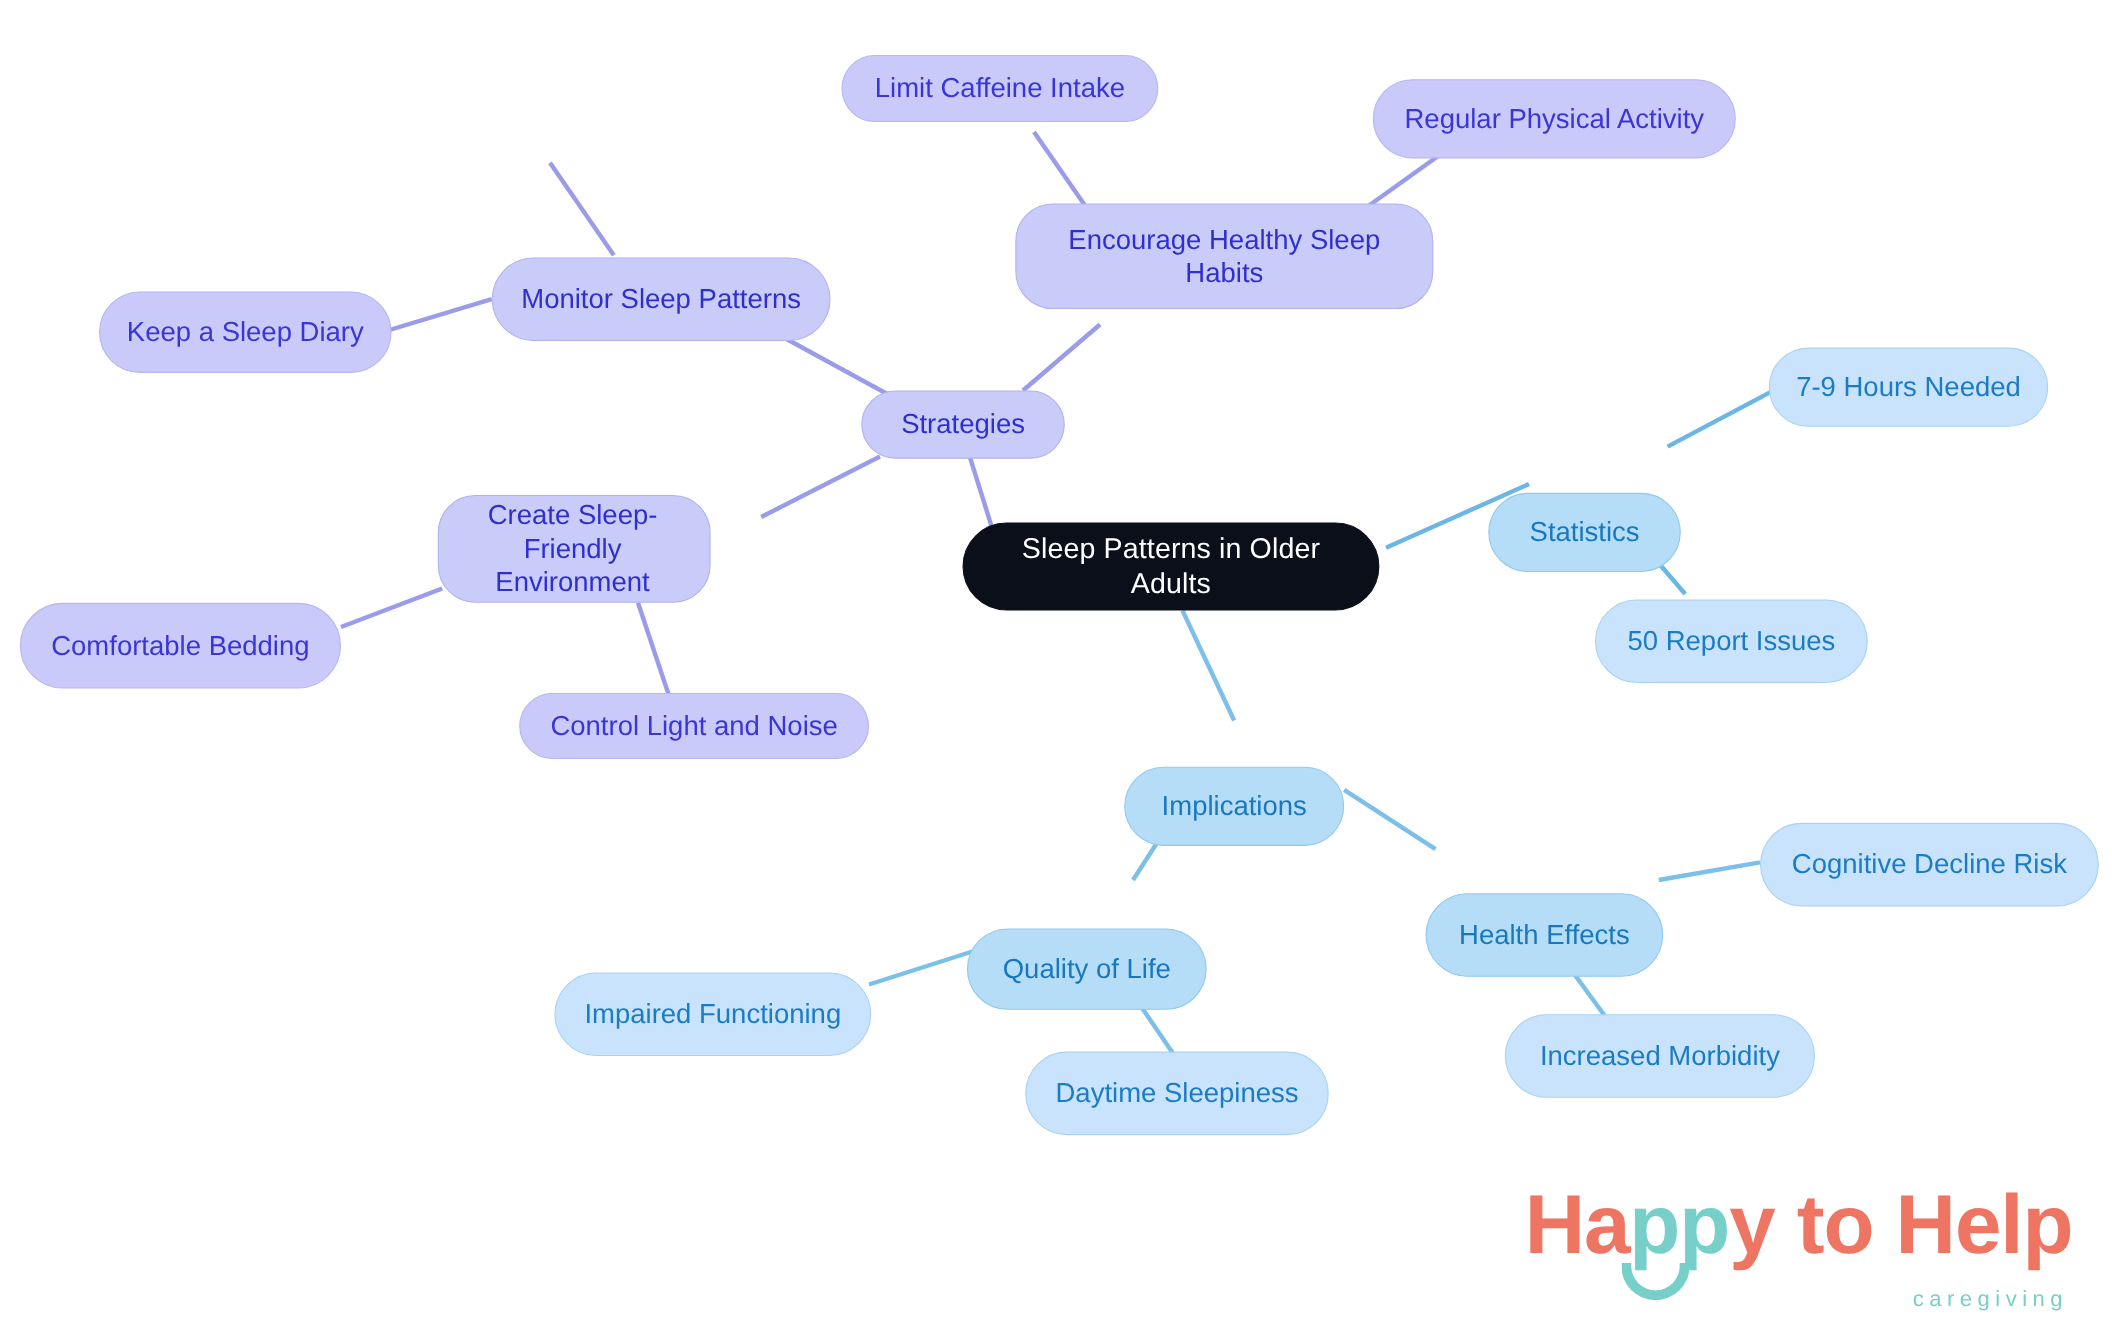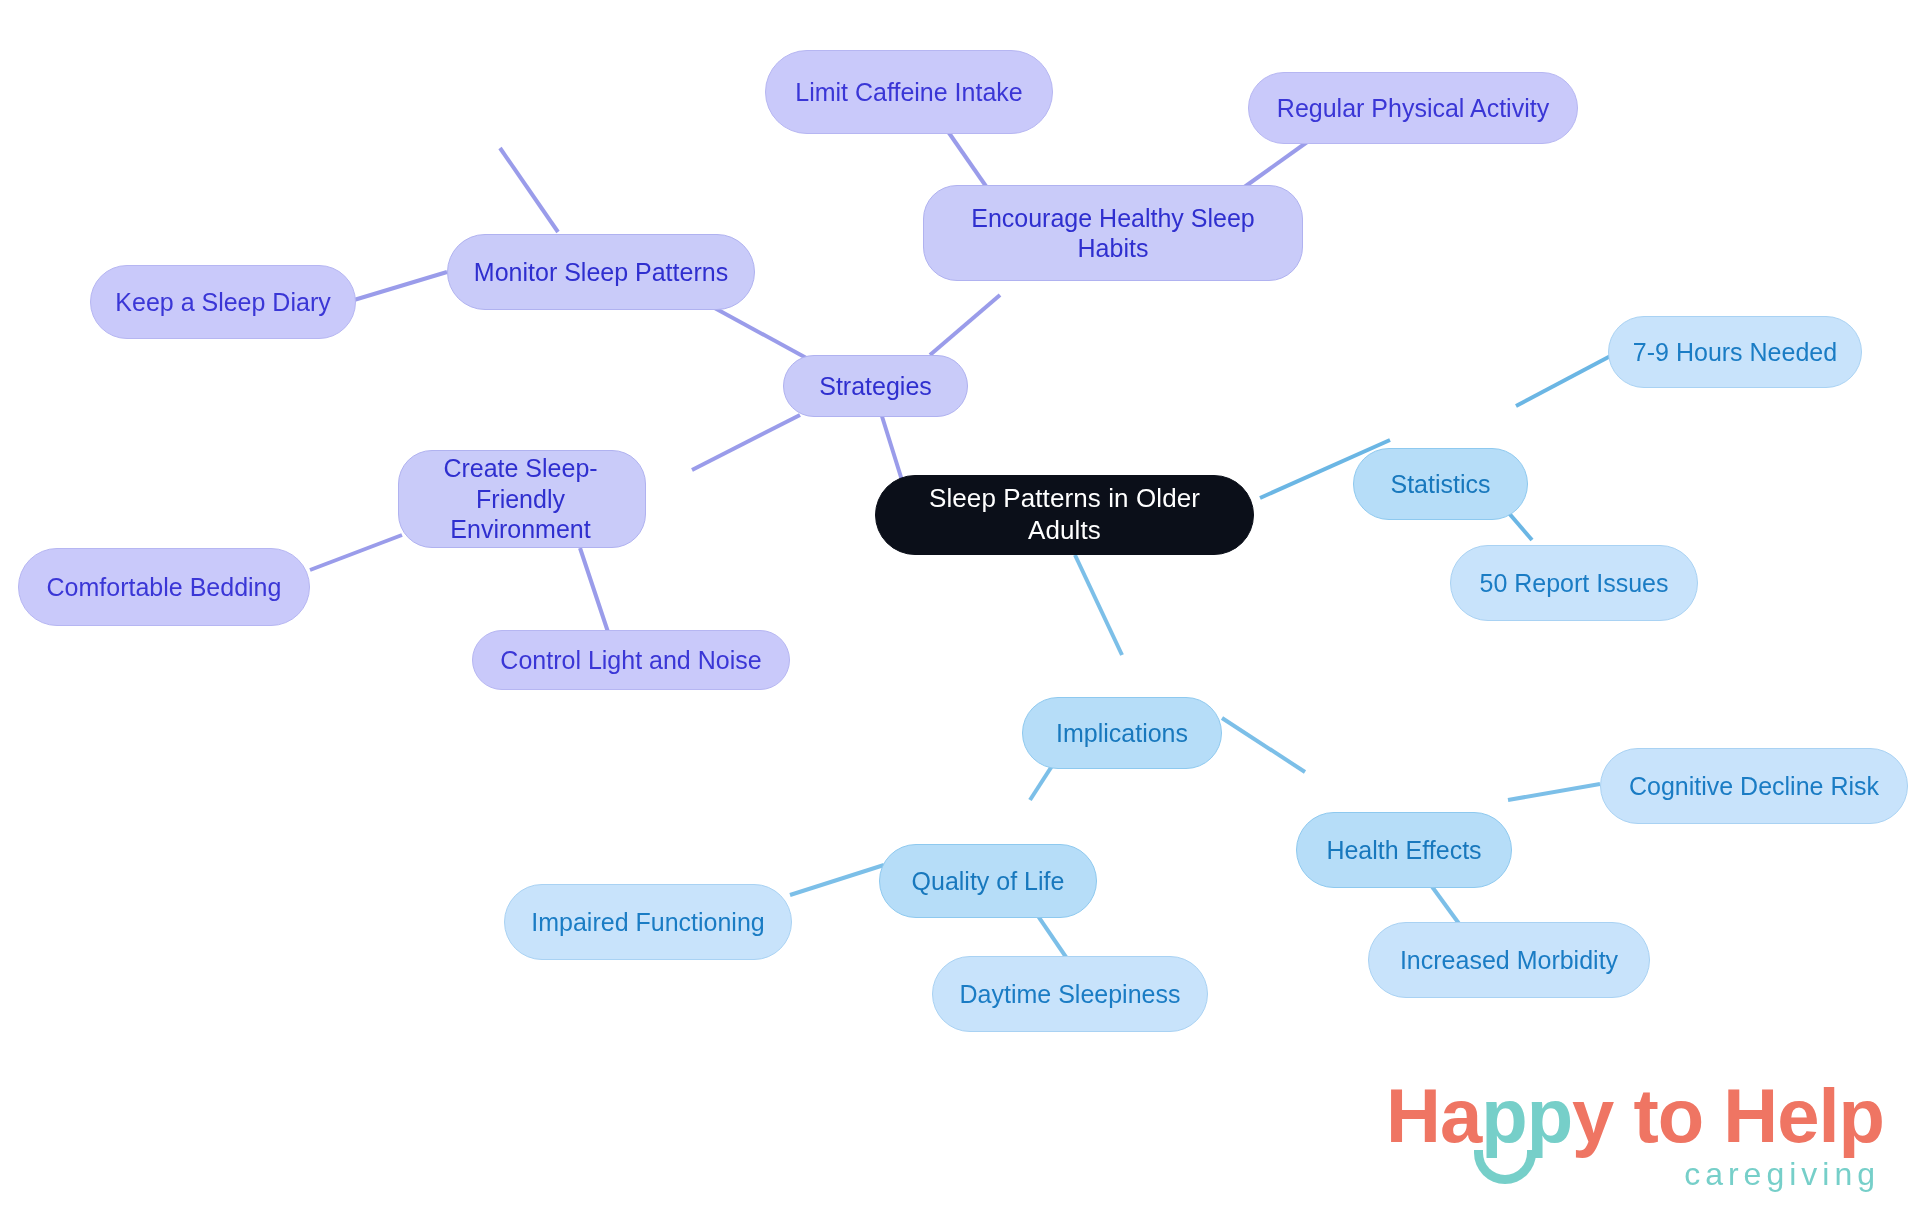--- a/index.html
+++ b/index.html
@@ -101,22 +101,22 @@
     position: absolute;
     left: 88px;
     bottom: -30px;
     width: 62px;
     height: 34px;
     border: 9px solid #76cfc9;
     border-top: none;
     border-radius: 0 0 40px 40px;
   }
   #logo .tagline {
-    margin-top: 2px;
-    font-size: 32px;
+    margin-top: 18px;
+    font-size: 20px;
     letter-spacing: 5px;
     color: #76cfc9;
     text-align: right;
     padding-right: 4px;
   }
 </style>
 </head>
 <body>
 
 <div id="canvas">
@@ -172,21 +172,21 @@
 
   <div class="node n-purple two-line" style="left:923px; top:185px; width:380px; height:96px;">Encourage Healthy Sleep
 Habits</div>
 
   <div class="node n-purple two-line" style="left:398px; top:450px; width:248px; height:98px;padding-left:13px;">Create Sleep-Friendly
 Environment</div>
 
 
   <div class="node n-purple-leaf" style="left:90px; top:265px; width:266px; height:74px;">Keep a Sleep Diary</div>
 
-  <div class="node n-purple-leaf" style="left:765px; top:50px; width:288px; height:84px;">Limit Caffeine Intake</div>
+  <div class="node n-purple-leaf" style="left:765px; top:50px; width:288px; height:61px;">Limit Caffeine Intake</div>
 
   <div class="node n-purple-leaf" style="left:1248px; top:72px; width:330px; height:72px;">Regular Physical Activity</div>
 
   <div class="node n-purple-leaf" style="left:18px; top:548px; width:292px; height:78px;">Comfortable Bedding</div>
 
   <div class="node n-purple-leaf" style="left:472px; top:630px; width:318px; height:60px;">Control Light and Noise</div>
 
   <div class="node n-blue" style="left:1353px; top:400px; width:175px; height:72px;">Statistics</div>
 
   <div class="node n-blue-leaf" style="left:1608px; top:316px; width:254px; height:72px;">7-9 Hours Needed</div>

